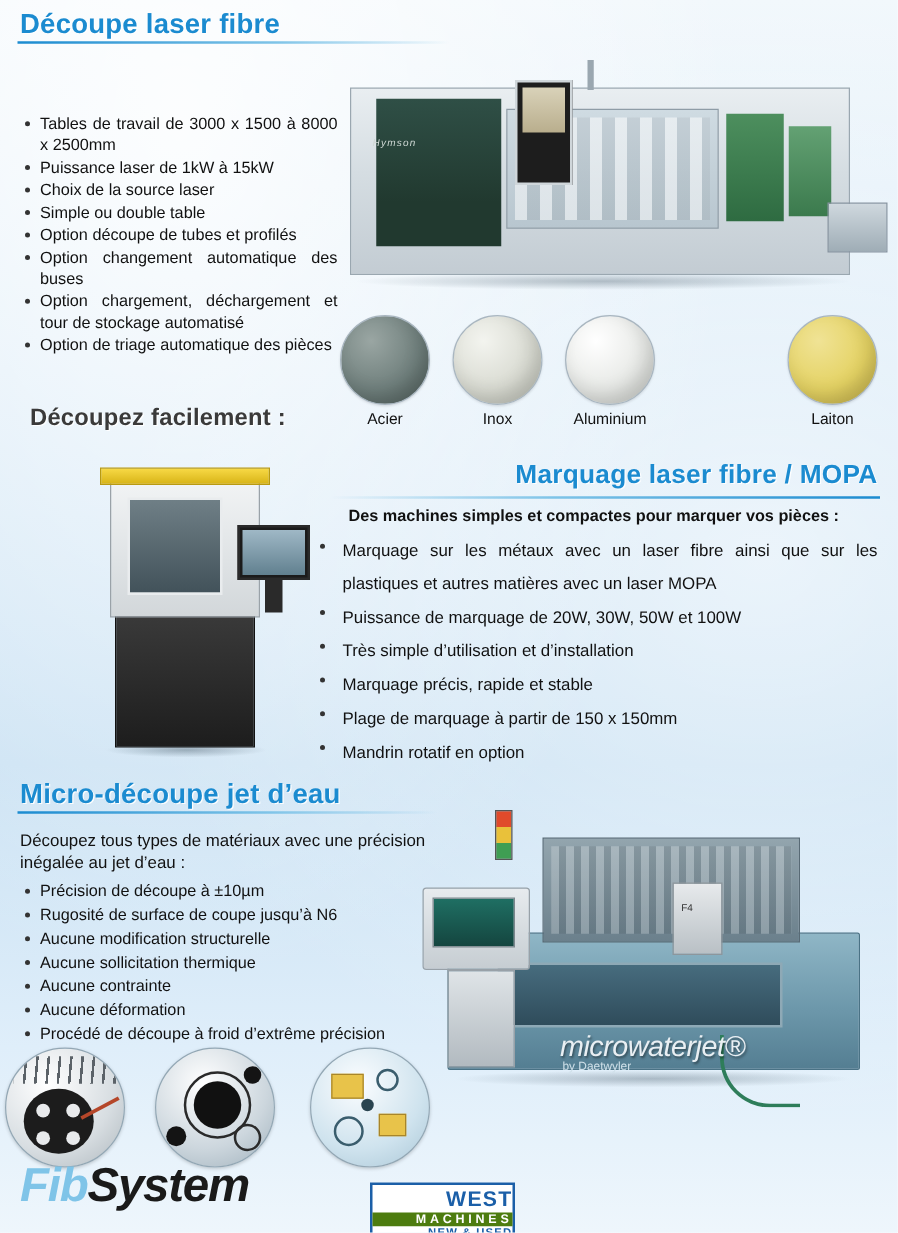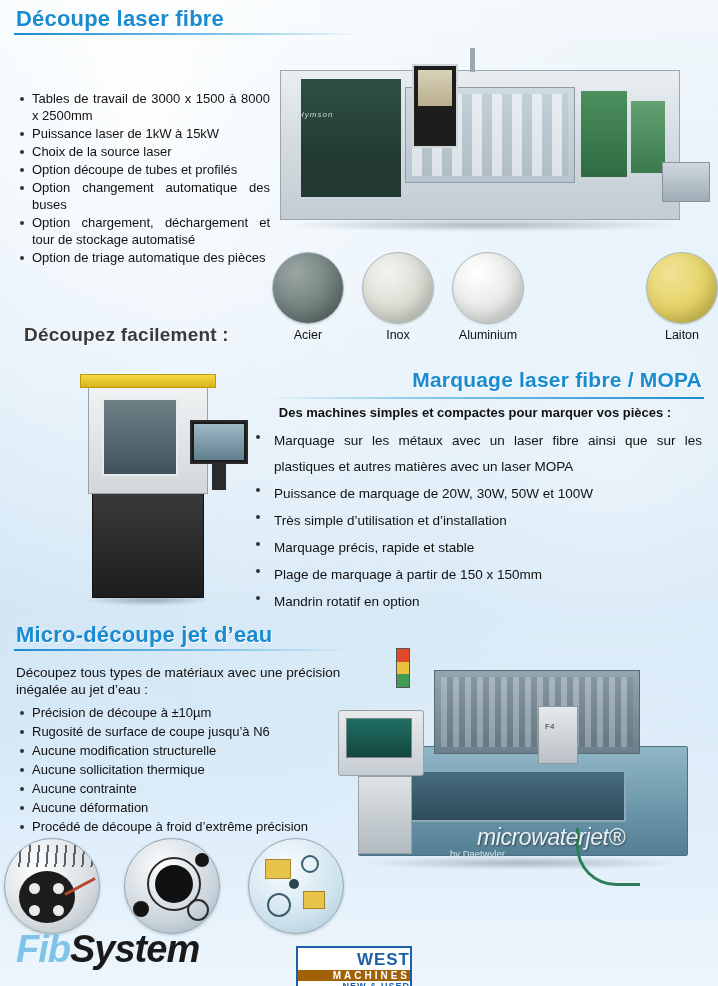--- a/index.html
+++ b/index.html
@@ -144,21 +144,21 @@
   .m3-table { position:absolute; left:20px; top:98px; width:330px; height:110px; background:linear-gradient(180deg,#8fb6c6 0%, #6d98ab 55%, #547e92 100%); border:1px solid #4a7285; border-radius:2px; }
   .m3-tank { position:absolute; left:58px; top:122px; width:230px; height:52px; background:linear-gradient(180deg,#476c7e,#2f4c5b); border:2px solid #8ea9b6; }
   .m3-gantry { position:absolute; left:96px; top:22px; width:206px; height:84px; background:linear-gradient(180deg,#93a5ae,#6b808c); border:1px solid #586a75; }
   .m3-gantry::after { content:""; position:absolute; inset:6px; background: repeating-linear-gradient(90deg, rgba(255,255,255,.22) 0 6px, rgba(0,0,0,.08) 6px 12px); }
   .m3-head { position:absolute; left:200px; top:58px; width:40px; height:58px; background:linear-gradient(180deg,#e7eaec,#b9c0c5); border:1px solid #8d969c; }
   .m3-head-lbl { position:absolute; left:207px; top:74px; font-size:8px; color:#333; }
   .m3-cnc { position:absolute; left:0px; top:62px; width:86px; height:66px; background:linear-gradient(180deg,#e7ebee,#c6cdd2); border:1px solid #98a1a8; border-radius:3px; }
   .m3-cnc-scr { position:absolute; left:8px; top:70px; width:66px; height:40px; background:linear-gradient(180deg,#1f6f63,#14453f); border:1px solid #7b868c; }
   .m3-col { position:absolute; left:20px; top:128px; width:54px; height:78px; background:linear-gradient(180deg,#dfe4e7,#b2bac0); border:1px solid #98a1a8; }
   .m3-tower { position:absolute; left:58px; top:0px; width:14px; height:40px; background:linear-gradient(180deg,#e04a2b 0%, #e04a2b 33%, #e9c13a 33%, #e9c13a 66%, #3f9e53 66%, #3f9e53 100%); border:1px solid #555; }
-  .m3-brand { position:absolute; left:110px; top:176px; font-size:23px; color:#e9eff3; font-style:italic; letter-spacing:-0.4px; text-shadow:1px 1px 2px rgba(0,0,0,.45);margin-left:29px; }
+  .m3-brand { position:absolute; left:110px; top:176px; font-size:23px; color:#e9eff3; font-style:italic; letter-spacing:-0.4px; text-shadow:1px 1px 2px rgba(0,0,0,.45); }
   .m3-sub { position:absolute; left:112px; top:200px; font-size:9.5px; color:#cfe0e9; }
   .m3-hose { position:absolute; left:238px; top:180px; width:64px; height:58px; border:3px solid #2e7d5a; border-top:none; border-right:none; border-radius:0 0 0 40px; }
   .m3-shadow { position:absolute; left:24px; top:208px; width:320px; height:14px; background: radial-gradient(ellipse at center, rgba(40,60,75,0.3), rgba(40,60,75,0) 70%); }
 
   
   .samples { position:absolute; left:0px; top:838px; width:360px; height:100px; }
   .sample { position:absolute; width:96px; height:96px; border-radius:50%; overflow:hidden; border:1px solid #93a7b4; box-shadow:0 1px 3px rgba(0,0,0,.2); }
   .s1 { left:4px; top:0; background:radial-gradient(circle at 35% 30%, #ffffff, #d7dde1 60%, #aeb7bd); }
   .s1 .disc-main { position:absolute; left:14px; top:32px; width:56px; height:52px; background:#1c1c1c; border-radius:50%; }
   .s1 .hole { position:absolute; width:11px; height:11px; background:#e8eaec; border-radius:50%; }
@@ -176,36 +176,37 @@
     font-size:38px; font-weight:bold; font-style:italic;
     color:#1b8bd0; letter-spacing:-1px;
   }
   .footer-logo .c1 { color:#7fc4e8; }
   .footer-logo .c2 { color:#1a1a1a; }
   .west {
     position:absolute; left:296px; top:930px; width:116px; height:68px;
     background:#ffffff; border:2px solid #1b5fa8; text-align:right;margin-top:16px;
   }
   .west .w1 { font-size:17px; font-weight:bold; color:#1b5fa8; letter-spacing:1px; margin-top:2px; }
-  .west .w2 { font-size:10px; font-weight:bold; color:#ffffff; background:#a16207; letter-spacing:3px; }
+  .west .w2 { font-size:10px; font-weight:bold; color:#ffffff; background:#4d7c0f; letter-spacing:3px; }
   .west .w3 { font-size:9px; font-weight:bold; color:#1b5fa8; letter-spacing:1px; }
 </style>
 </head>
 <body>
 
 <div class="page">
 
   <div class="sec-title" style="left:16px; top:6px;">Découpe laser fibre</div>
   <div class="rule" style="left:14px; top:33px; width:346px;"></div>
 
 
   <ul class="bul" style="left:16px; top:90px; width:254px;">
     <li>Tables de travail de 3000 x 1500 à 8000 x 2500mm</li>
     <li>Puissance laser de 1kW à 15kW</li>
     <li>Choix de la source laser</li>
+    <li>Simple ou double table</li>
     <li>Option découpe de tubes et profilés</li>
     <li>Option changement automatique des buses</li>
     <li>Option chargement, déchargement et tour de stockage automatisé</li>
     <li>Option de triage automatique des pièces</li>
   </ul>
 
   <div class="machine1">
     <div class="m1-shadow"></div>
     <div class="m1-body">
       <div class="m1-dark"></div>
@@ -228,21 +229,21 @@
       <div class="cap">Inox</div>
     </div>
     <div class="mat" style="left:0px; top:0px;">
       <div class="disc" style="background:radial-gradient(circle at 34% 28%, #9aa6a3, #6f7f7c 58%, #4d5b58);"></div>
       <div class="cap">Acier</div>
     </div>
     <div class="mat" style="left:180px; top:0px;">
       <div class="disc" style="background:radial-gradient(circle at 34% 28%, #ffffff, #e7e9e6 58%, #c8cbc6);"></div>
       <div class="cap">Aluminium</div>
     </div>
-    <div class="mat" style="left:374px; top:0px;">
+    <div class="mat" style="left:358px; top:0px;">
       <div class="disc" style="background:radial-gradient(circle at 34% 28%, #f0e395, #e4d263 58%, #c2ae47);"></div>
       <div class="cap">Laiton</div>
     </div>
   </div>
 
   <div class="sec-title" style="right:16px; top:368px; font-size:21px;">Marquage laser fibre / MOPA</div>
   <div class="rule right" style="right:14px; top:397px; width:440px;"></div>
 
   <div class="lead" style="left:250px; top:404px; width:450px; font-weight:bold; font-size:13px;text-align:center;">Des machines simples et compactes pour marquer vos pièces :</div>
 

